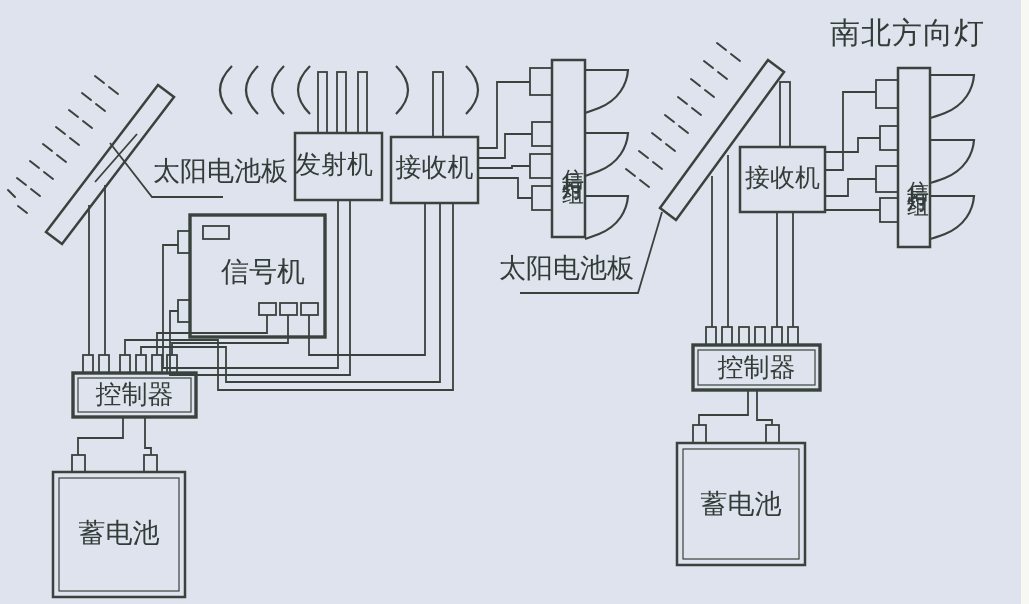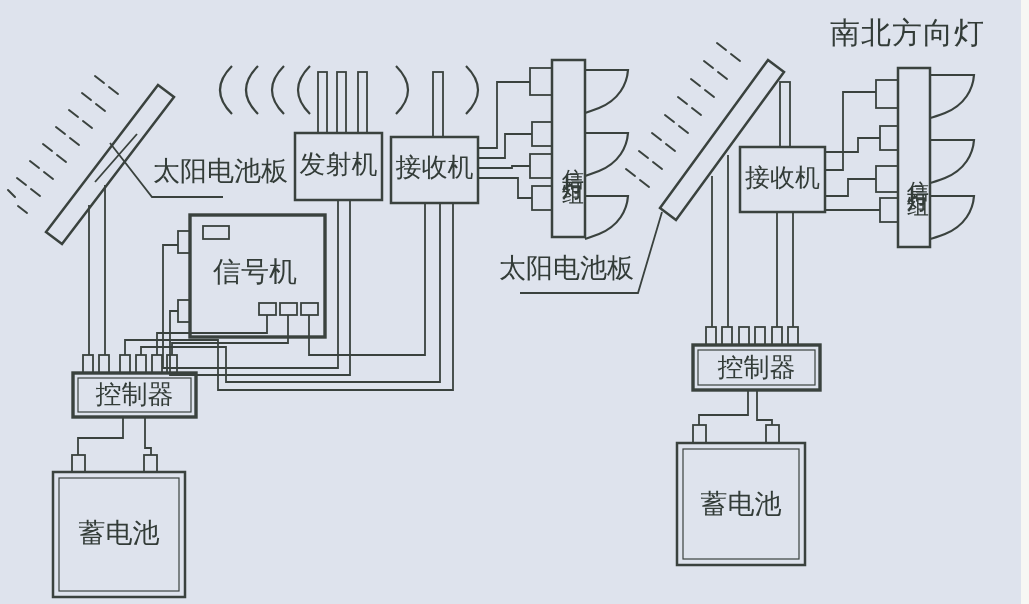--- a/index.html
+++ b/index.html
@@ -207,27 +207,27 @@
   </g>
 </svg>
 
 
 <div class="lbl" style="left:830px;top:17px;font-size:30px;letter-spacing:1px;">南北方向灯</div>
 
 <div class="lbl" style="left:153px;top:157px;font-size:27px;">太阳电池板</div>
 
 <div class="lbl" style="left:499px;top:254px;font-size:27px;">太阳电池板</div>
 
-<div class="lbl boxlbl" style="left:295px;top:151px;width:87px;font-size:26px;">发射机</div>
+<div class="lbl boxlbl" style="left:295px;top:151px;width:63px;font-size:26px;">发射机</div>
 
 <div class="lbl boxlbl" style="left:391px;top:154px;width:87px;font-size:26px;">接收机</div>
 
 <div class="lbl boxlbl" style="left:740px;top:165px;width:85px;font-size:25px;">接收机</div>
 
-<div class="lbl boxlbl" style="left:190px;top:257px;width:130px;font-size:28px;">信号机</div>
+<div class="lbl boxlbl" style="left:198px;top:257px;width:130px;font-size:28px;">信号机</div>
 
 <div class="lbl boxlbl" style="left:73px;top:381px;width:123px;font-size:26px;">控制器</div>
 
 <div class="lbl boxlbl" style="left:693px;top:354px;width:127px;font-size:26px;">控制器</div>
 
 <div class="lbl boxlbl" style="left:53px;top:519px;width:132px;font-size:27px;">蓄电池</div>
 
 <div class="lbl boxlbl" style="left:677px;top:490px;width:128px;font-size:27px;">蓄电池</div>
 
 <div class="lbl vtext" style="left:552px;top:86px;width:33px;height:150px;font-size:22px;">信号灯组</div>

